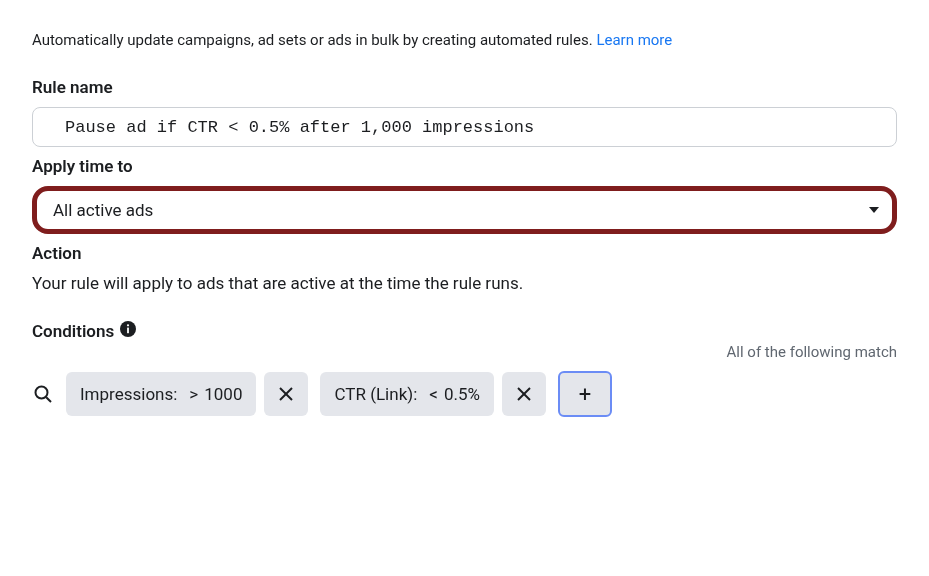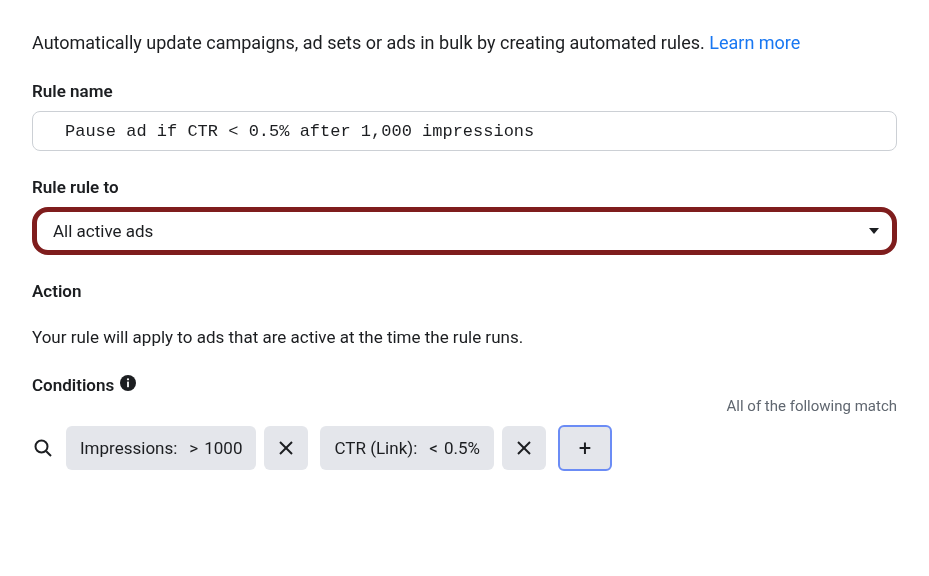--- a/index.html
+++ b/index.html
@@ -8,32 +8,32 @@
       padding: 0;
     }
     body {
       font-family: -apple-system, BlinkMacSystemFont, "Segoe UI", Roboto, Helvetica, Arial, sans-serif;
       background: #ffffff;
       color: #1c1e21;
       width: 929px;
       padding: 30px 32px 32px 32px;
     }
     .intro-text {
-      font-size: 18px;
+      font-size: 15px;
       color: #1c1e21;
       margin-bottom: 26px;
       line-height: 1.4;
     }
     .learn-more {
       color: #1877f2;
       text-decoration: none;
       cursor: pointer;
     }
     .field-group {
-      margin-bottom: 26px;
+      margin-bottom: 9px;
     }
     .field-label {
       font-size: 17px;
       font-weight: 600;
       color: #1c1e21;
       margin-bottom: 10px;
       display: block;
     }
     .text-input {
       width: 100%;
@@ -174,21 +174,21 @@
 <div class="intro-text">
   <span>Automatically update campaigns, ad sets or ads in bulk by creating automated rules. </span><a class="learn-more">Learn more</a>
 </div>
 
 <div class="field-group">
   <label class="field-label">Rule name</label>
   <input type="text" class="text-input" value="Pause ad if CTR &lt; 0.5% after 1,000 impressions" style="">
 </div>
 
 <div class="field-group">
-  <label class="field-label">Rule rule to</label>
+  <label class="field-label">Apply time to</label>
   <div class="select-wrap">
     <div class="select-box">
       <span>All active ads</span>
     </div>
     <div class="caret-down"></div>
   </div>
 </div>
 
 <div class="field-group">
   <label class="field-label">Action</label>

